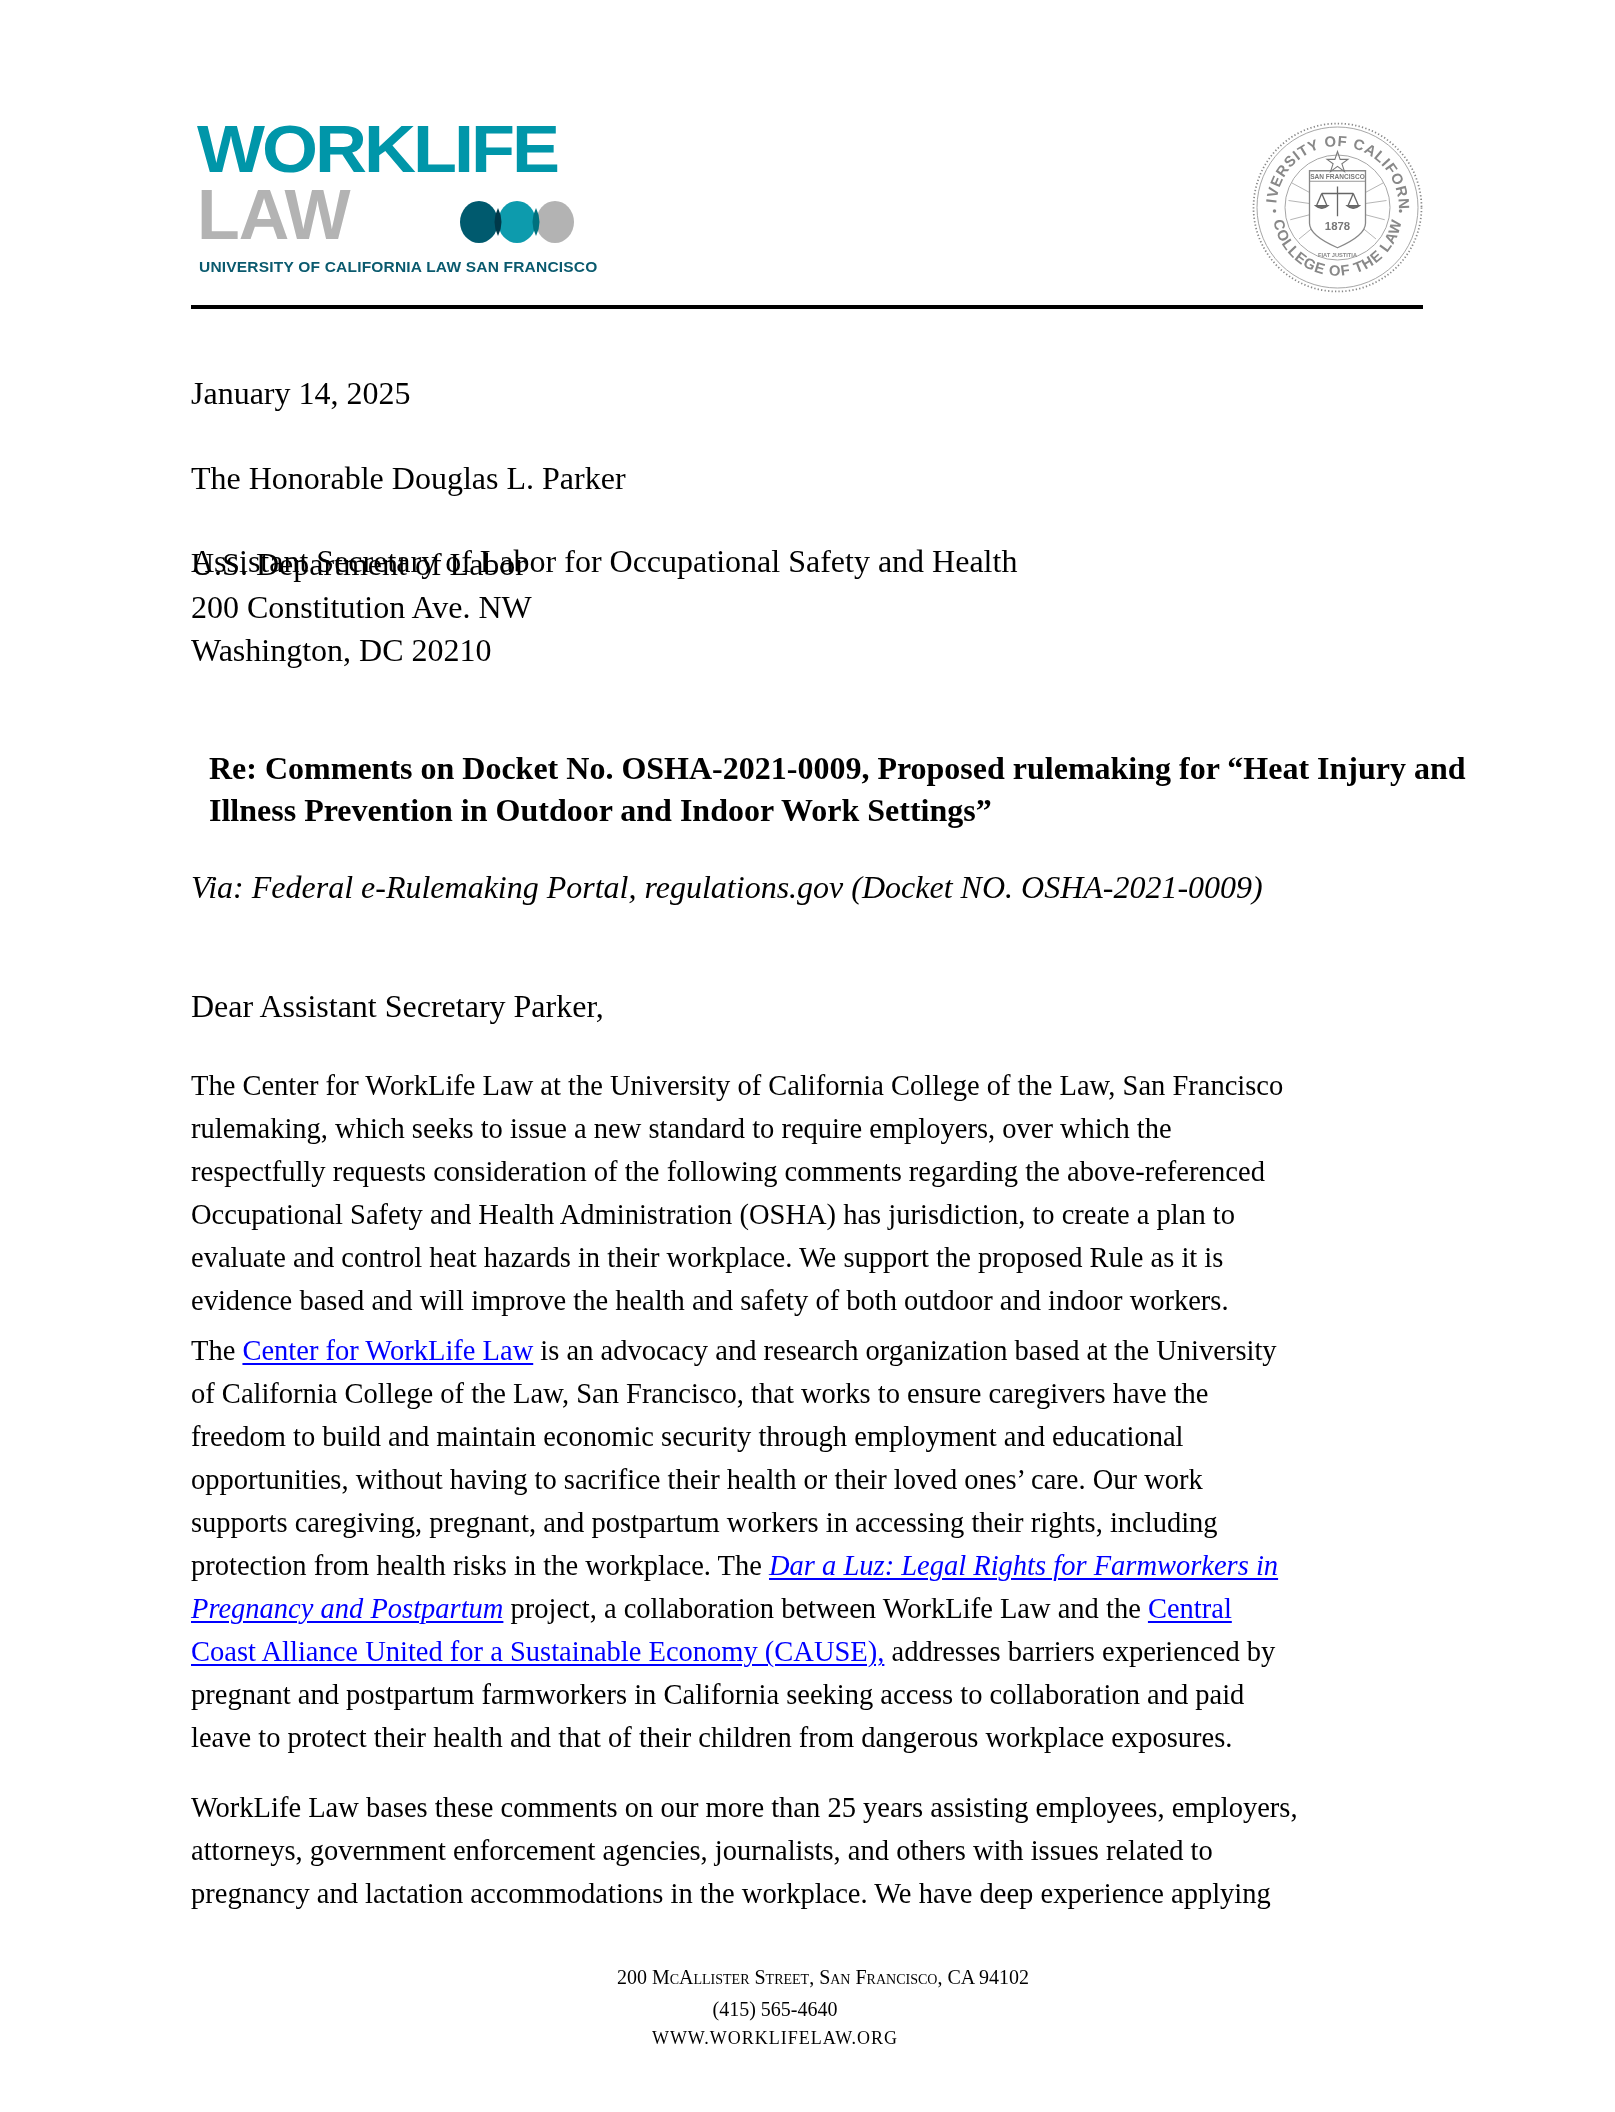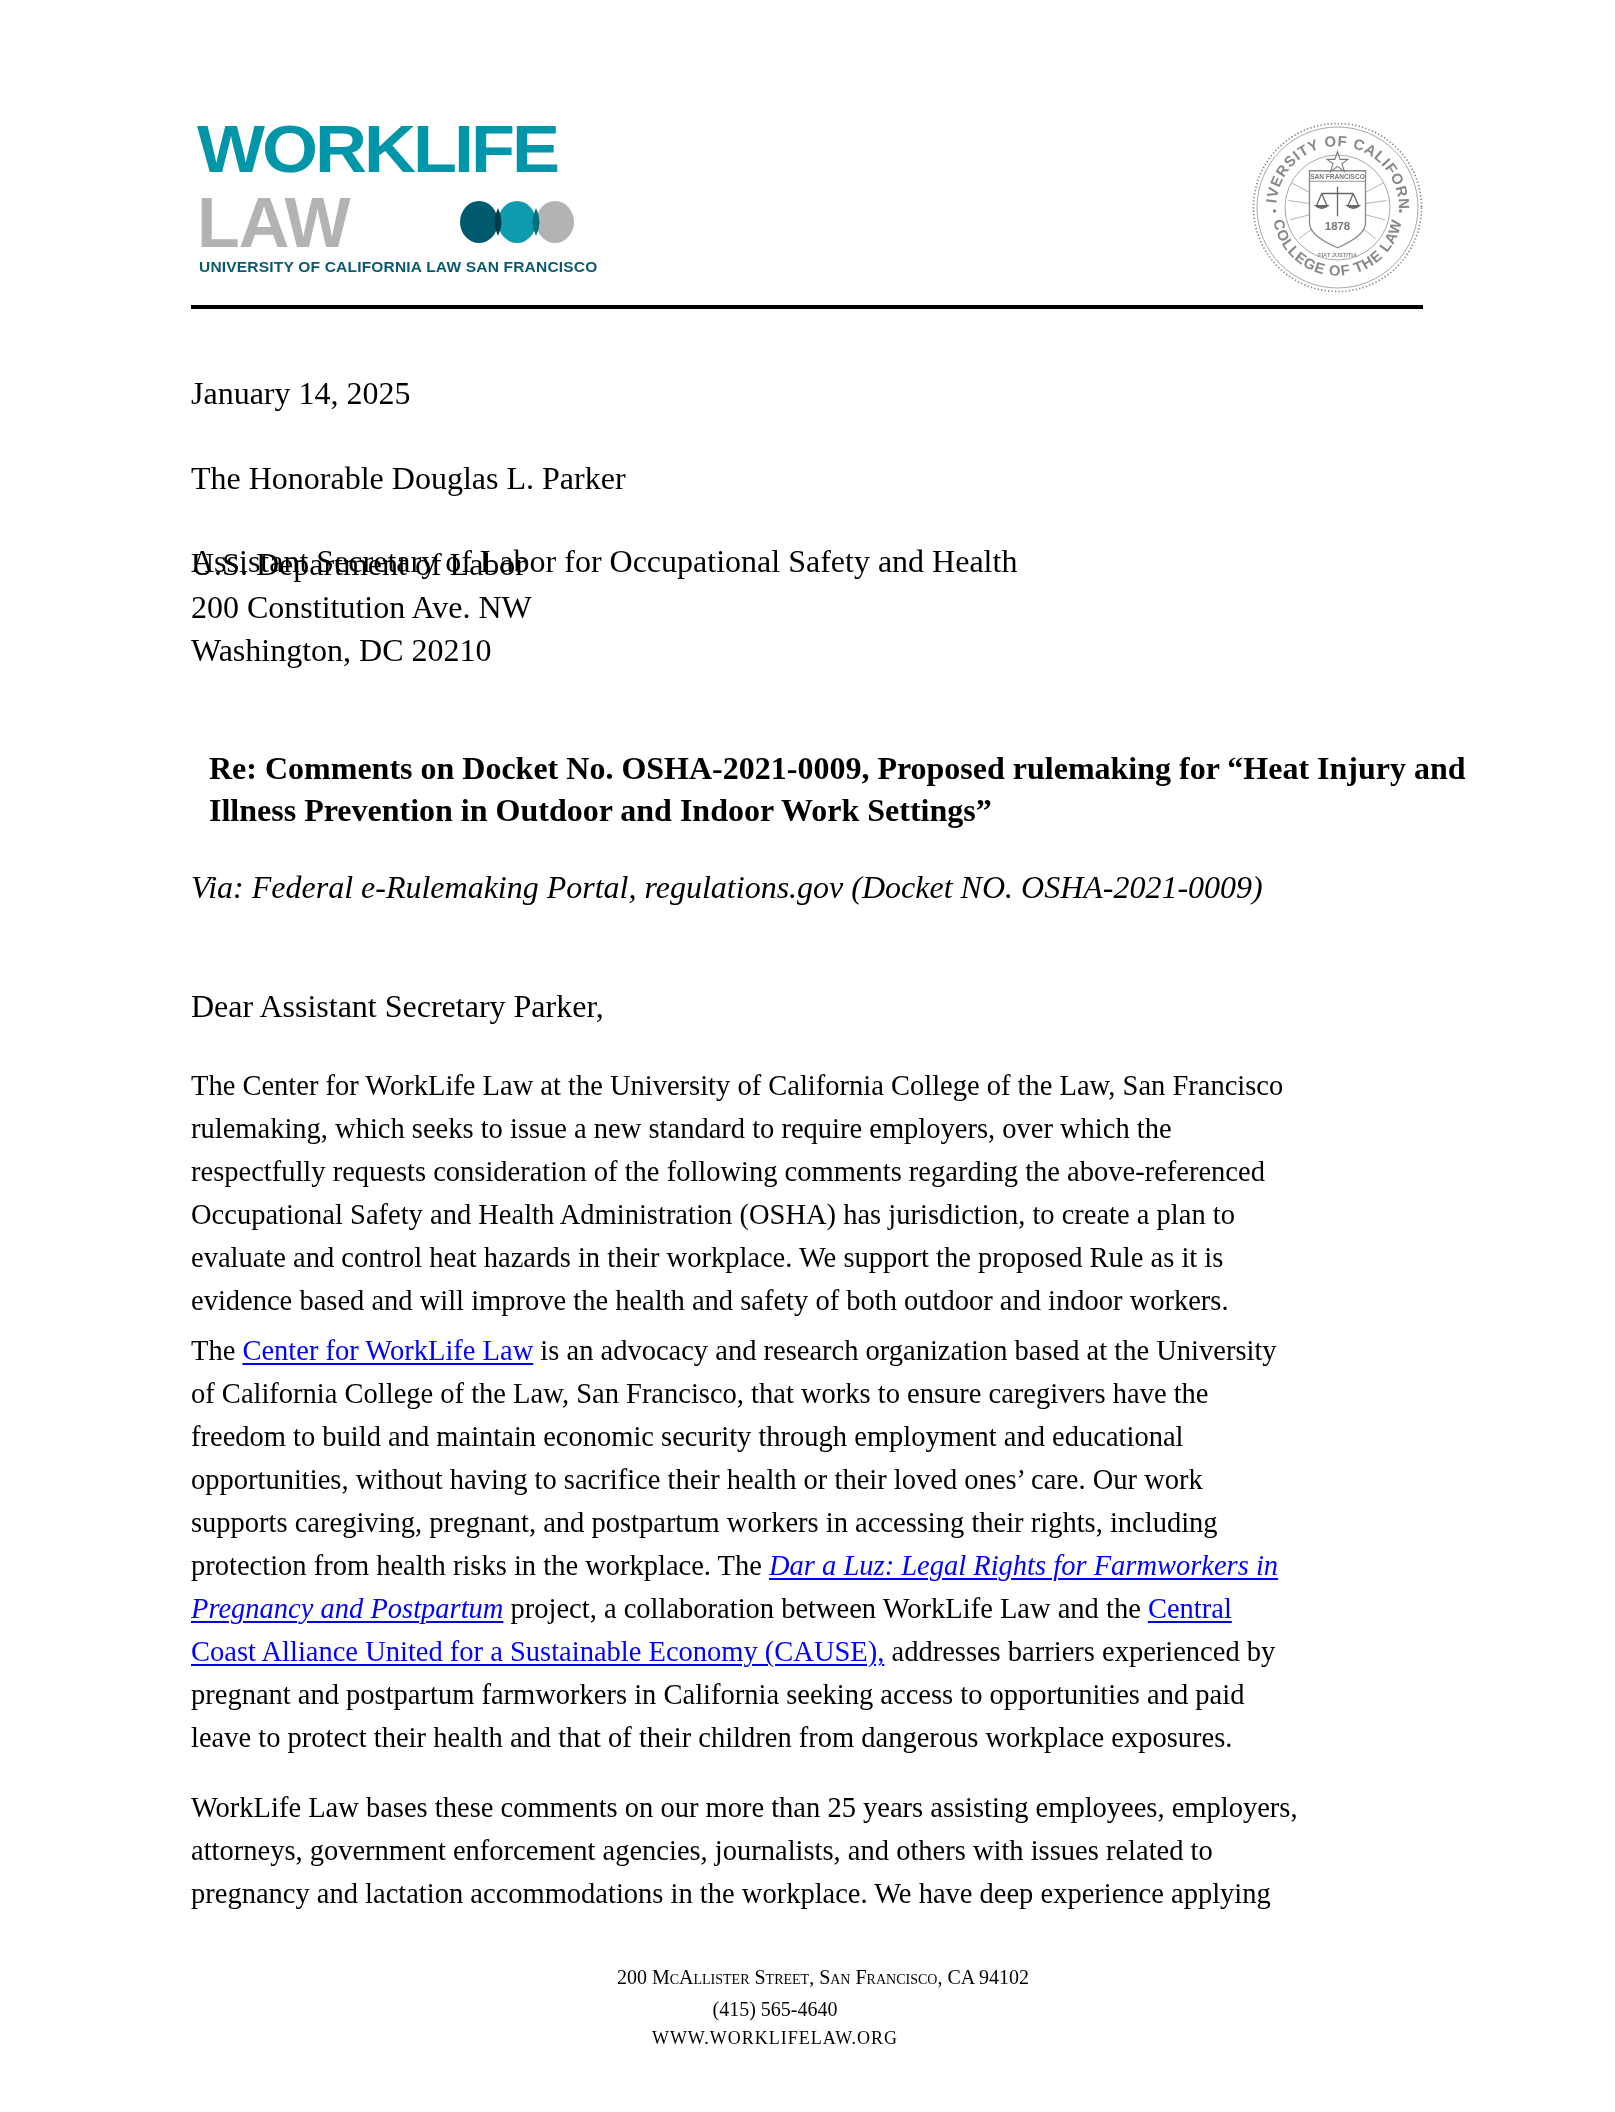--- a/index.html
+++ b/index.html
@@ -3,21 +3,21 @@
 <meta charset="utf-8">
 <style>
   html, body { margin: 0; padding: 0; background: #ffffff; }
   body { width: 1615px; height: 2112px; position: relative; overflow: hidden;
          font-family: "Liberation Serif", "DejaVu Serif", serif; color: #000; }
   .abs { position: absolute; }
   .logo { left: 197px; top: 122px; width: 480px; height: 160px; }
   .logo-worklife { position: absolute; left: 0; top: -6px; font-family: "Liberation Sans", "DejaVu Sans", sans-serif;
                    font-weight: 700; font-size: 72px; letter-spacing: -3px; color: #0096A9; line-height: 1; transform: scaleY(0.92); transform-origin: top left; }
   .logo-law { position: absolute; left: 0; top: 58px; font-family: "Liberation Sans", "DejaVu Sans", sans-serif;
-              font-weight: 700; font-size: 70px; letter-spacing: -1px; color: #B3B3B3; line-height: 1; margin-top: 8px; }
+              font-weight: 700; font-size: 70px; letter-spacing: -1px; color: #B3B3B3; line-height: 1; }
   .logo-sub { position: absolute; left: 2px; top: 136px; font-family: "Liberation Sans", "DejaVu Sans", sans-serif;
               font-weight: 700; font-size: 15.5px; letter-spacing: 0.2px; color: #0A5A6E; white-space: nowrap; }
   .logo-circles { position: absolute; left: 260px; top: 78px; }
   .seal { left: 1250px; top: 120px; width: 175px; height: 175px; }
   .rule { left: 191px; top: 305px; width: 1232px; height: 4px; background: #000; }
   .line { position: absolute; left: 191px; font-size: 32px; line-height: 43px; white-space: nowrap; }
   .bold { font-weight: 700; margin-left: 18px; }
   .ital { font-style: italic; }
   .link { color: #0000FF; text-decoration: underline; text-decoration-thickness: 2px; text-underline-offset: 3px; }
   .para { position: absolute; left: 191px; width: 1225px; font-size: 28.5px; line-height: 43px; }
@@ -118,21 +118,21 @@
 
 <div class="para" style="top:1329px;">
   <span class="l"><span>The </span><a class="link">Center for WorkLife Law</a><span> is an advocacy and research organization based at the University</span></span>
   <span class="l">of California College of the Law, San Francisco, that works to ensure caregivers have the</span>
   <span class="l">freedom to build and maintain economic security through employment and educational</span>
   <span class="l">opportunities, without having to sacrifice their health or their loved ones’ care. Our work</span>
   <span class="l">supports caregiving, pregnant, and postpartum workers in accessing their rights, including</span>
   <span class="l"><span>protection from health risks in the workplace. The </span><a class="link ital">Dar a Luz: Legal Rights for Farmworkers in </a></span>
   <span class="l"><a class="link ital">Pregnancy and Postpartum</a><span> project, a collaboration between WorkLife Law and the </span><a class="link">Central </a></span>
   <span class="l"><a class="link">Coast Alliance United for a Sustainable Economy (CAUSE),</a><span> addresses barriers experienced by</span></span>
-  <span class="l">pregnant and postpartum farmworkers in California seeking access to opportunities and paid</span>
+  <span class="l">pregnant and postpartum farmworkers in California seeking access to collaboration and paid</span>
   <span class="l">leave to protect their health and that of their children from dangerous workplace exposures.</span>
 </div>
 
 <div class="para" style="top:1786px;">
   <span class="l">WorkLife Law bases these comments on our more than 25 years assisting employees, employers,</span>
   <span class="l">attorneys, government enforcement agencies, journalists, and others with issues related to</span>
   <span class="l">pregnancy and lactation accommodations in the workplace. We have deep experience applying</span>
 </div>
 
 <div>

